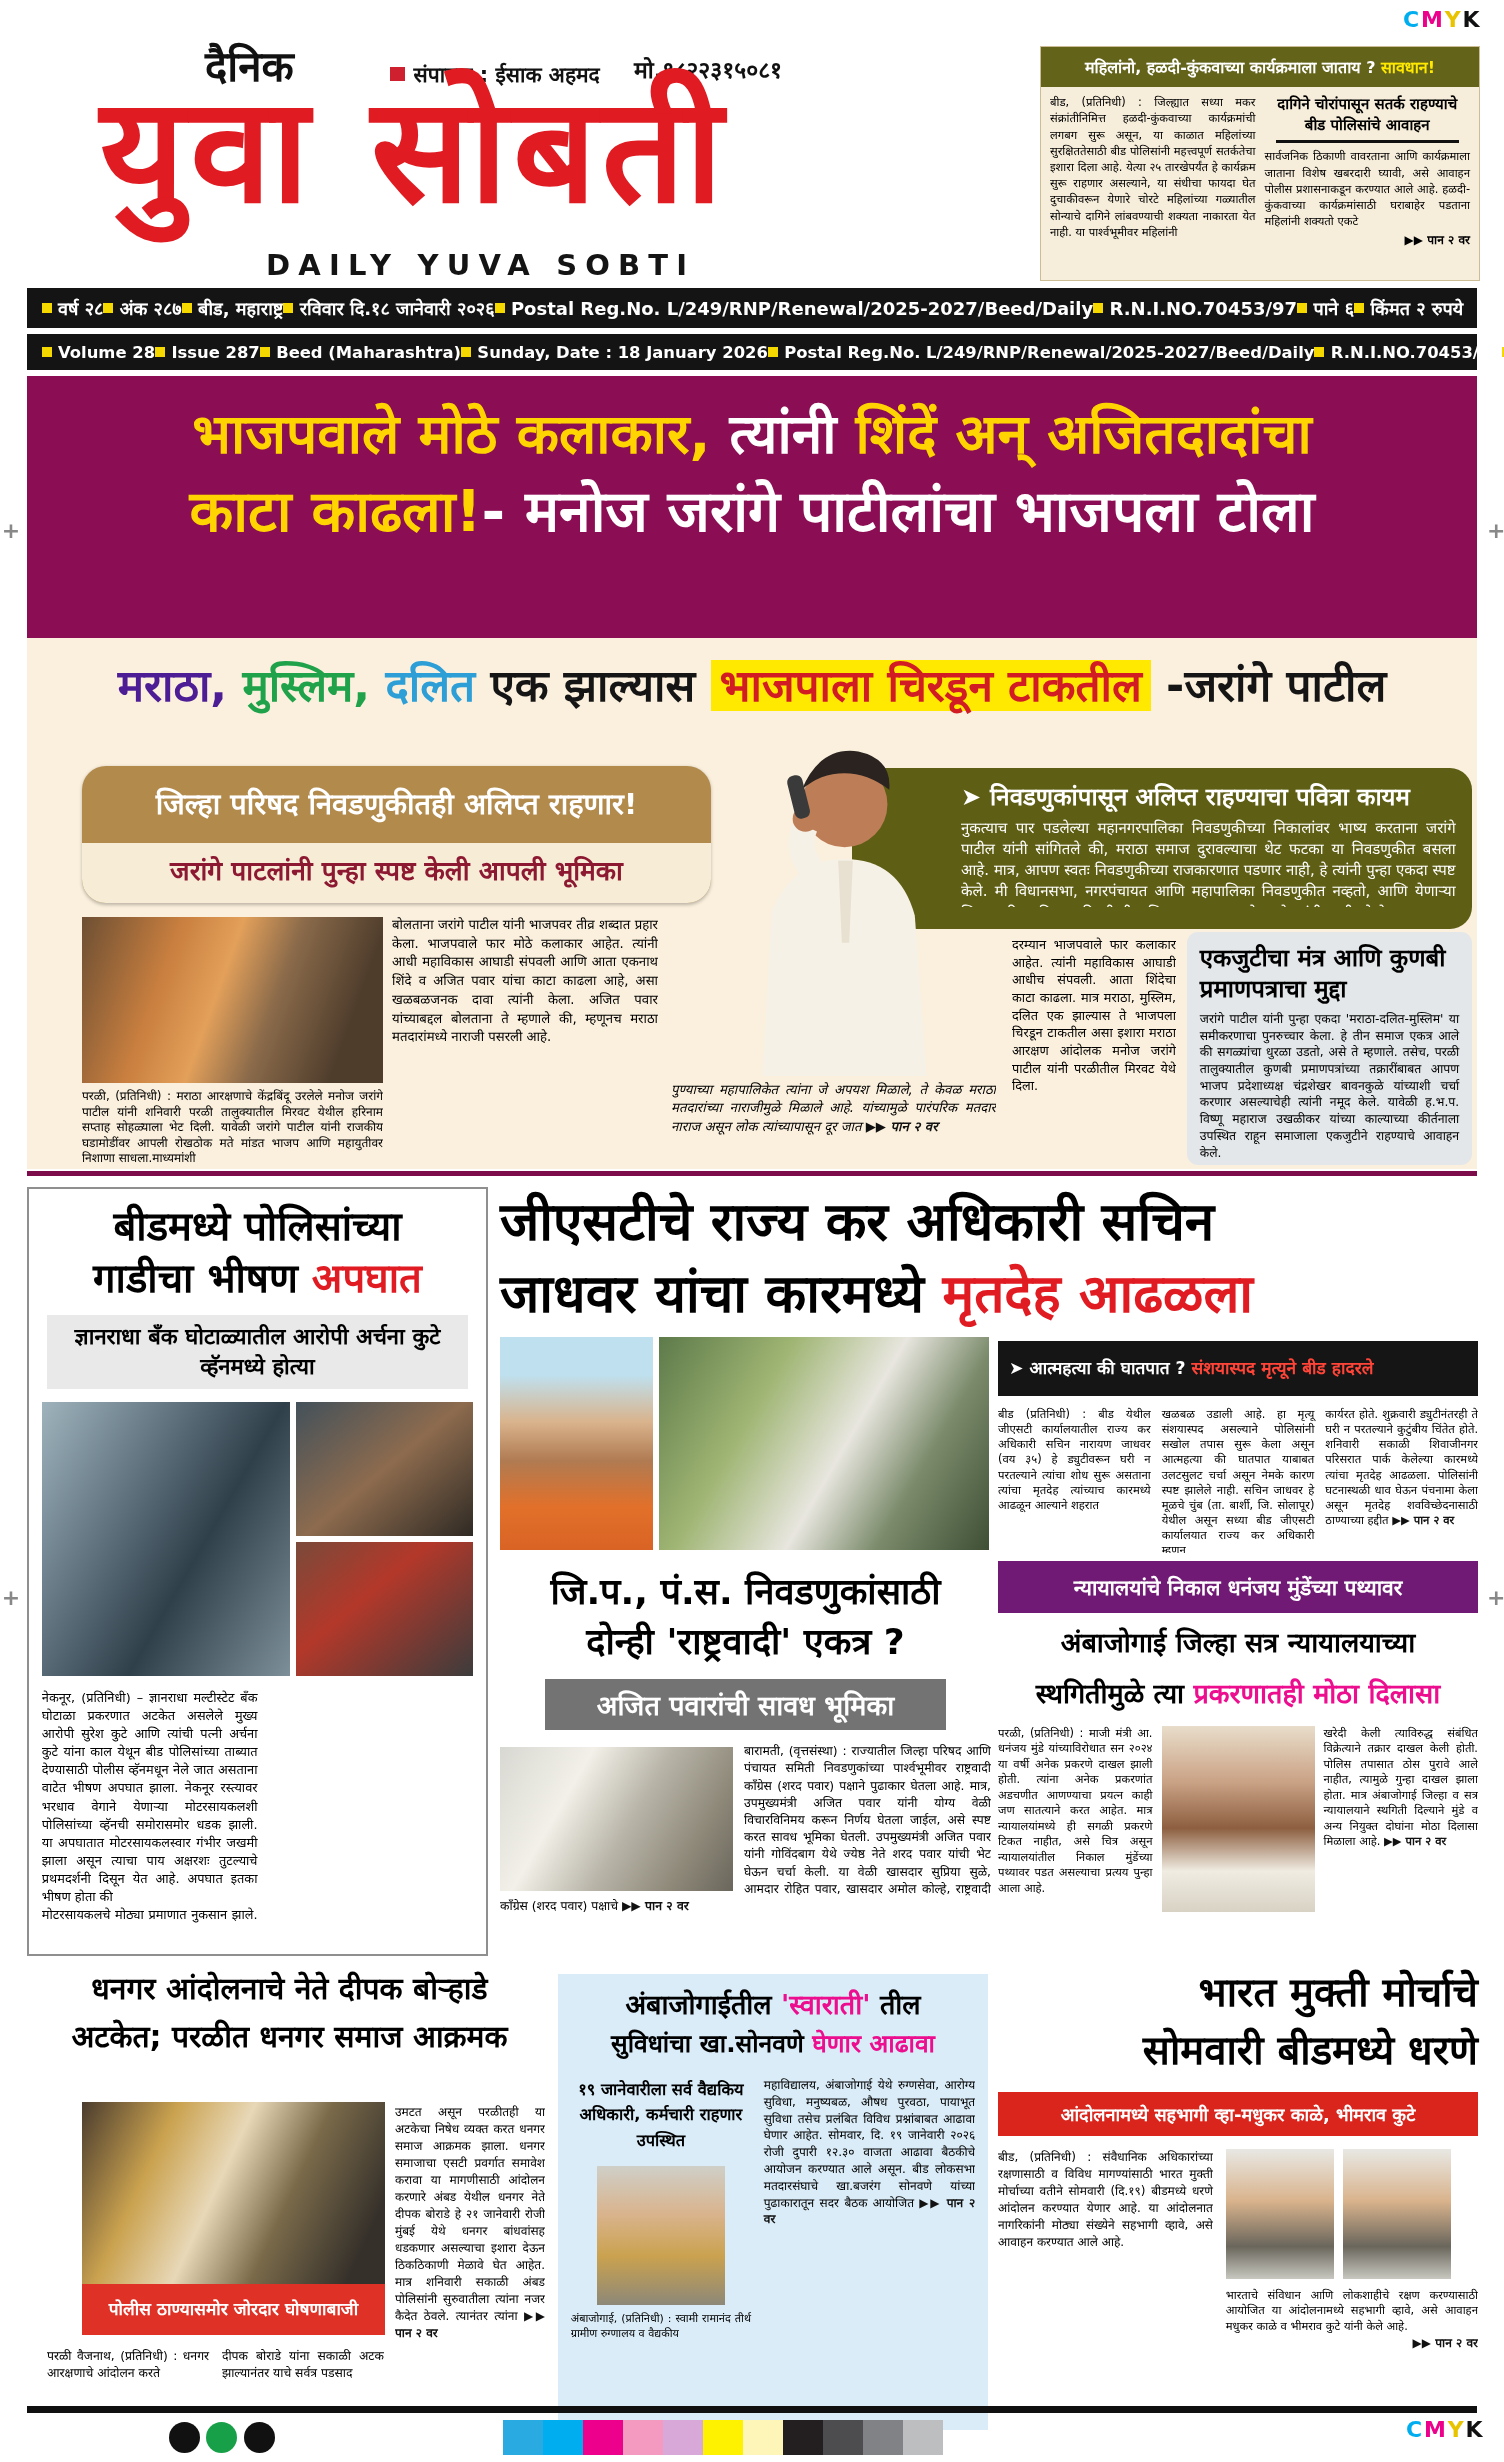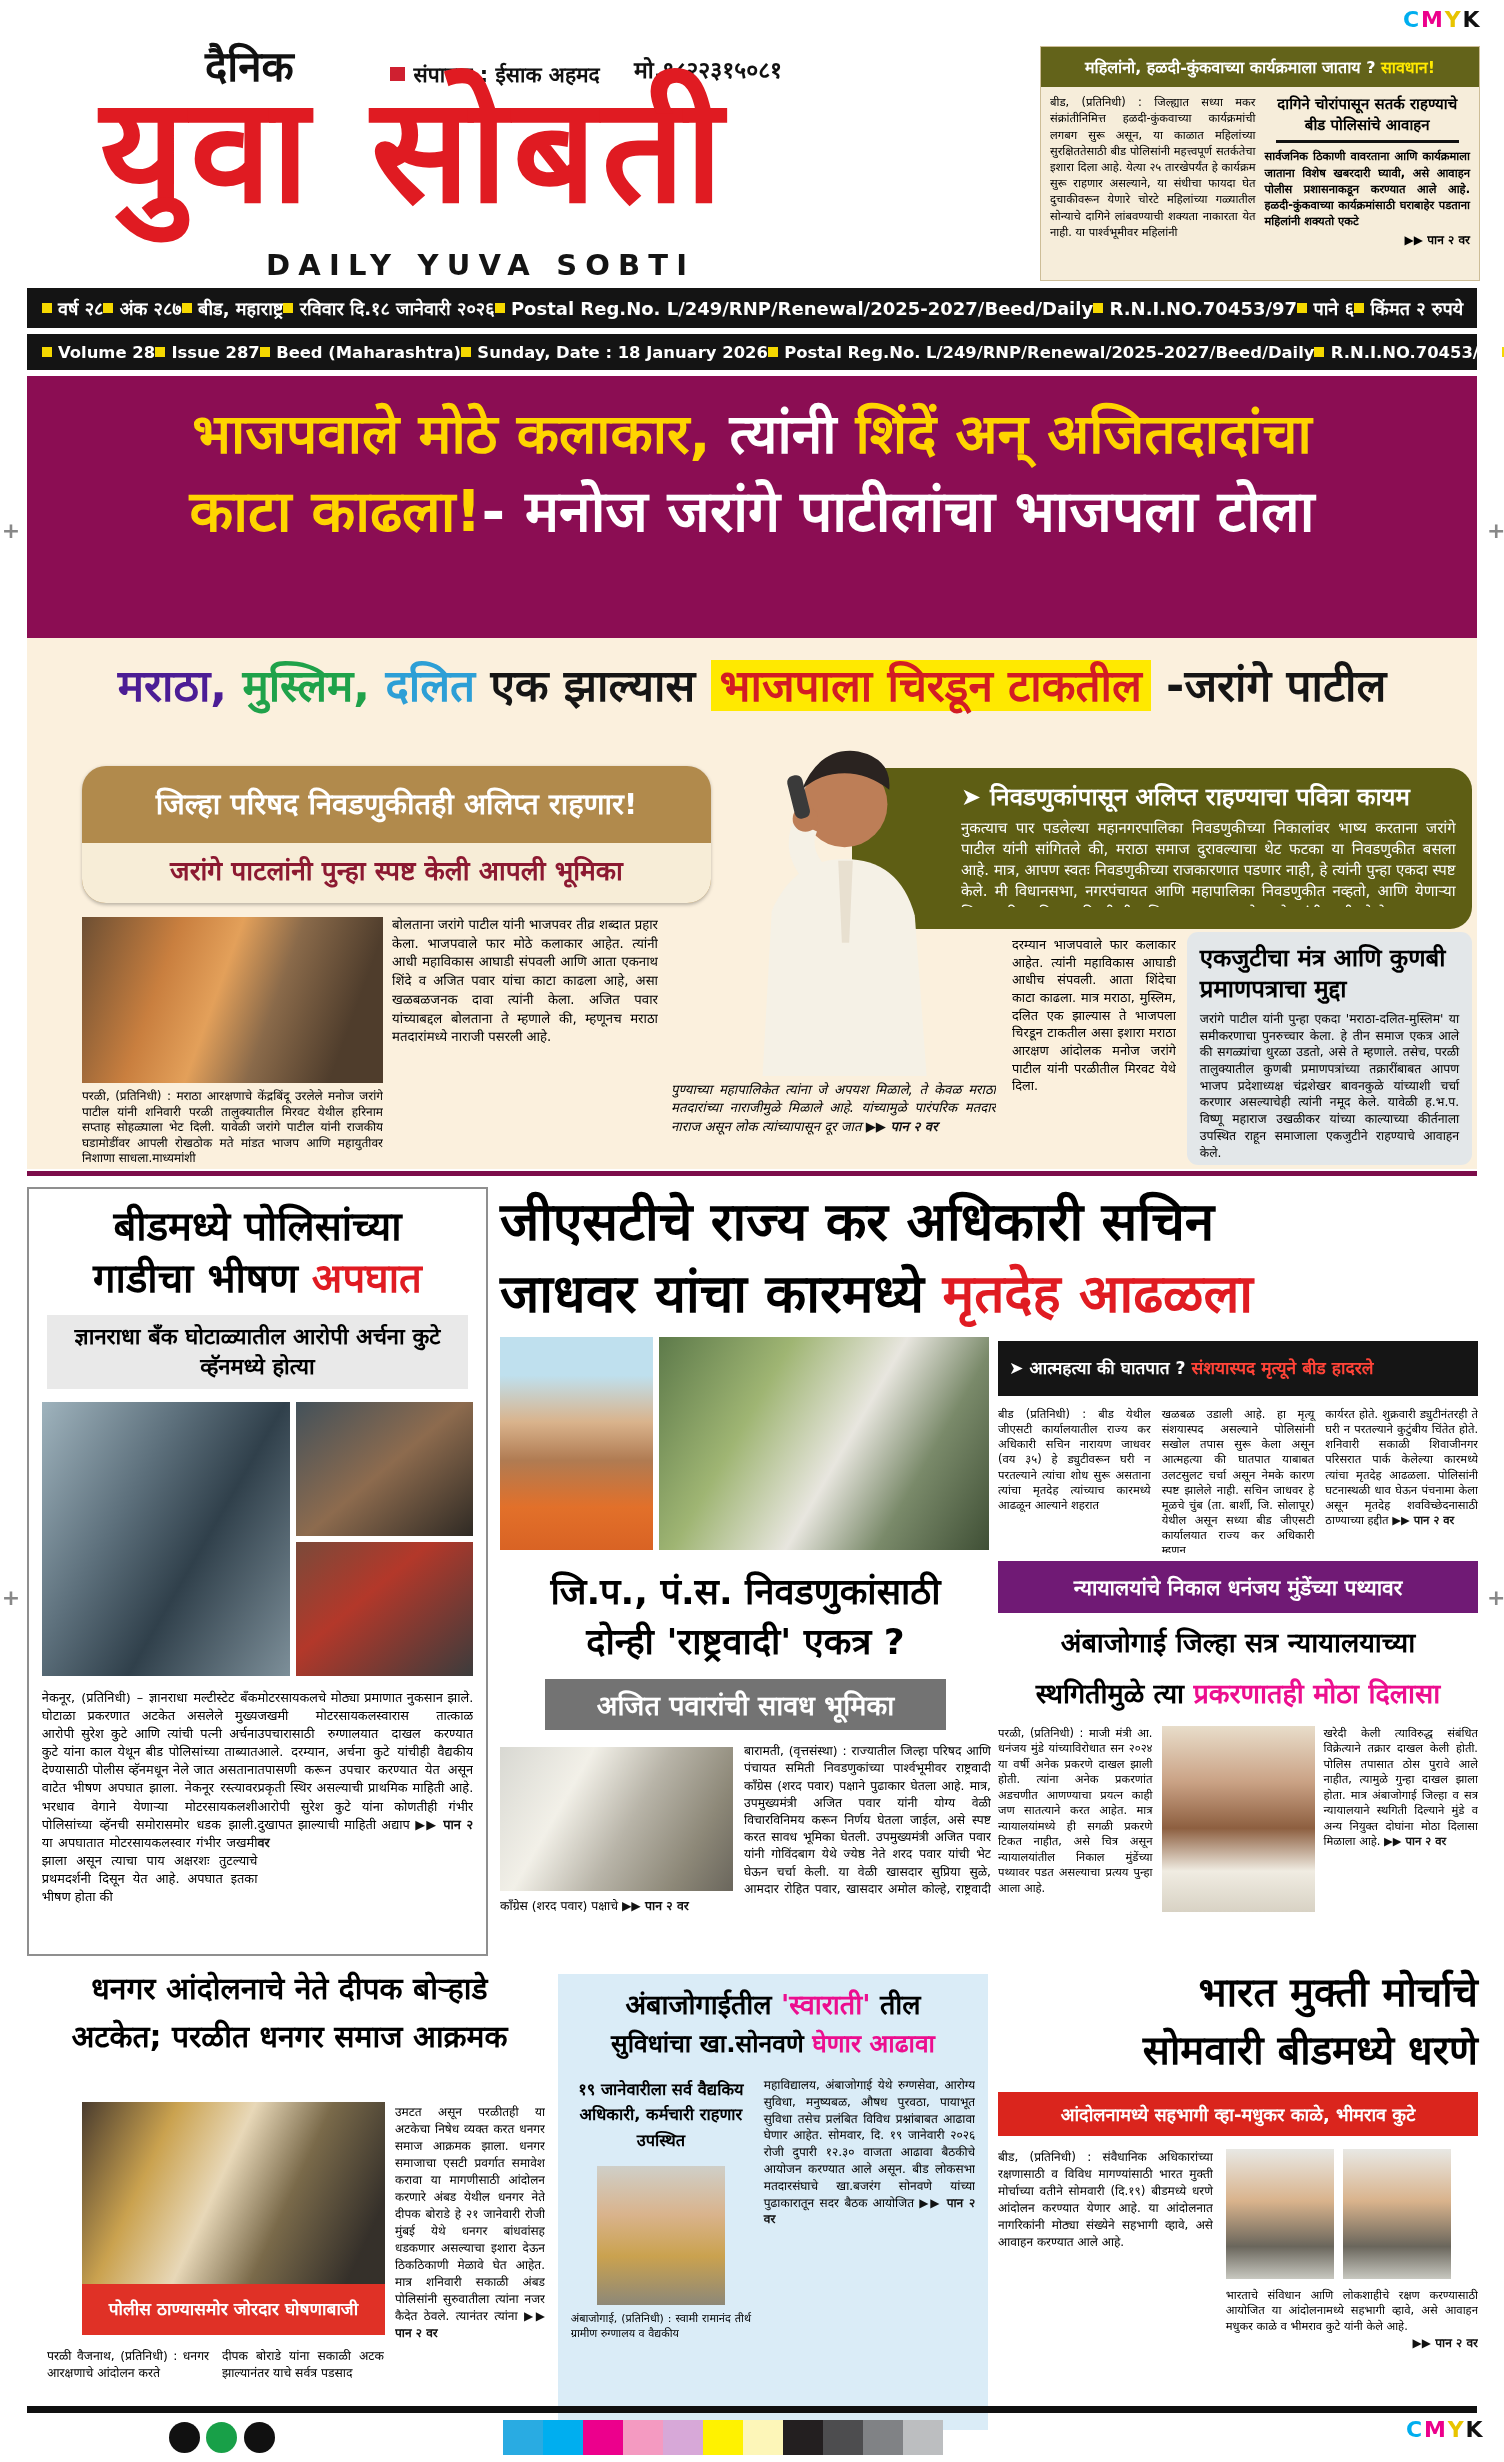--- a/index.html
+++ b/index.html
@@ -25,21 +25,21 @@
 
   
   #alert-box{left:1040px;top:46px;width:440px;height:235px;background:#f6edda;border:0.9px solid #cdbd97;box-sizing:border-box;}
   .alert-header{background:#63631a;color:#fff;font-weight:bold;font-size:16px;text-align:center;padding:9px 3.6px;white-space:nowrap;overflow:hidden;}
   .alert-al{color:#ffe900;}
   .alert-body{display:flex;gap:9px;padding:7.3px 9px;height:155px;overflow:hidden;}
   .alert-col1{width:50%;font-size:11.4px;line-height:1.42;text-align:justify;}
   .alert-right{width:50%;}
   .alert-subhead{font-size:15px;font-weight:bold;text-align:center;line-height:1.35;}
   .alert-rule{height:2.7px;background:#111;margin:5.5px 11px;}
-  .alert-col2{font-size:11.4px;line-height:1.42;text-align:justify;font-weight:bold;}
+  .alert-col2{font-size:11.4px;line-height:1.42;text-align:justify;}
   .alert-more{text-align:right;font-weight:bold;font-size:12px;margin-top:1.8px;}
 
   
   .infobar{left:27px;width:1450px;background:#141414;color:#fff;display:flex;align-items:center;justify-content:space-between;padding:0 14.6px;box-sizing:border-box;}
   #bar-mr{top:288px;height:40px;font-size:18px;font-weight:bold;}
   #bar-en{top:334px;height:36px;font-size:16.4px;font-weight:bold;}
   .bar-item{display:flex;align-items:center;gap:6.4px;white-space:nowrap;}
   .blt{display:inline-block;width:10px;height:10px;background:#f5d800;}
 
   
@@ -76,21 +76,21 @@
 
   
   #accident-box{left:27px;top:1187px;width:461px;height:769px;border:2.7px solid #8f8f8f;background:#fff;box-sizing:border-box;padding:11px 12.8px;}
   .acc-h{font-size:40px;font-weight:bold;text-align:center;line-height:1.3;white-space:nowrap;}
   .acc-red{color:#e01b22;}
   .acc-sub{margin:11px 5.5px 0;background:#e9e9e9;font-size:22px;font-weight:bold;text-align:center;line-height:1.35;padding:7.3px 3.6px;}
   .acc-photos{margin-top:12.8px;height:274px;display:grid;grid-template-columns:1.4fr 1fr;grid-template-rows:1fr 1fr;gap:5.5px;}
   .acc-p1{grid-row:1/3;background:linear-gradient(120deg,#9fb3bd 0%,#5d707c 35%,#30404b 60%,#7d8f99 100%);}
   .acc-p2{background:linear-gradient(140deg,#43515a 0%,#8d6b4e 50%,#2f2a24 100%);}
   .acc-p3{background:linear-gradient(140deg,#7a4a3a 0%,#b3382a 40%,#3c3c3c 100%);}
-  .acc-cols{margin-top:12.8px;height:235px;display:flex;gap:0;font-size:12.8px;line-height:1.42;text-align:justify;overflow:hidden;}
+  .acc-cols{margin-top:12.8px;height:235px;display:flex;gap:0;font-size:12.8px;line-height:1.42;text-align:justify;overflow:hidden;flex-direction:column;}
   .acc-col{width:50%;}
 
   
   #gst-block{left:500px;top:1186px;width:978px;height:370px;}
   .gst-h{font-size:53px;font-weight:bold;line-height:1.35;white-space:nowrap;}
   .gst-red{color:#e01b22;}
   #gst-portrait{position:absolute;left:0;top:151px;width:153px;height:213px;background:linear-gradient(180deg,#bfe0ee 0%,#bfe0ee 18%,#d9b38c 40%,#b07b52 58%,#e2702a 80%,#d96324 100%);}
   #gst-scene{position:absolute;left:159px;top:151px;width:330px;height:213px;background:linear-gradient(120deg,#5d7a4a 0%,#9fb573 30%,#e8e6df 55%,#7a8a6a 75%,#3f4f35 100%);}
   #gst-bar{position:absolute;left:498px;top:155px;width:480px;height:55px;background:#151515;color:#fff;font-size:17.3px;font-weight:bold;line-height:55px;padding-left:11px;box-sizing:border-box;white-space:nowrap;overflow:hidden;}
   .gst-sub-red{color:#ff4438;}

